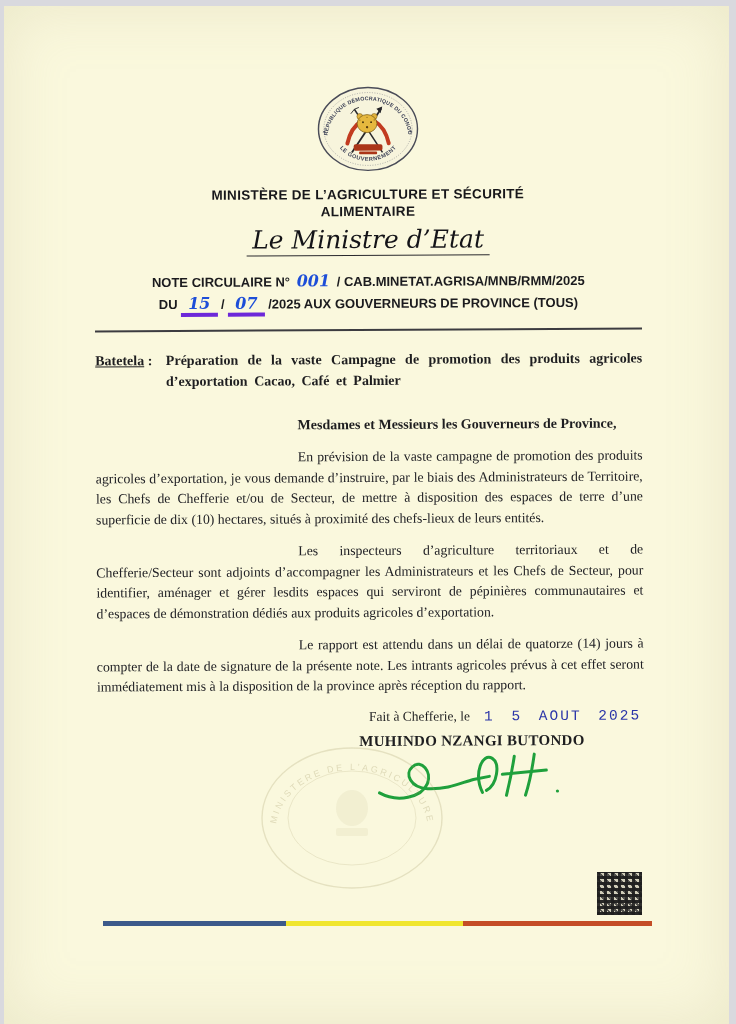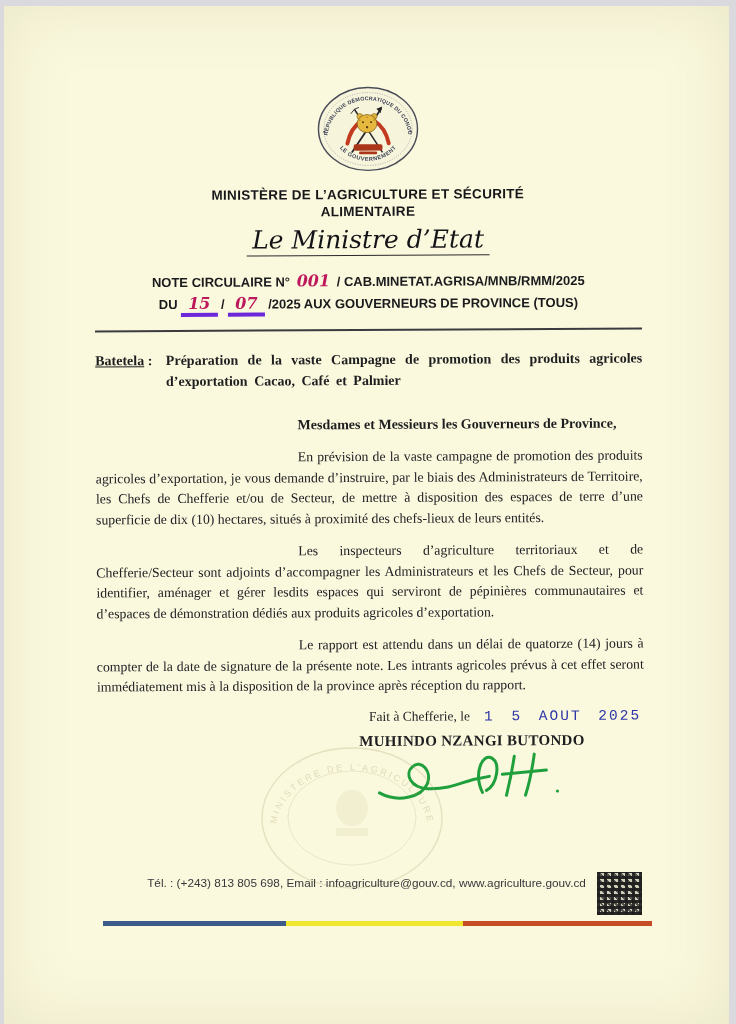--- a/index.html
+++ b/index.html
@@ -34,21 +34,21 @@
   .minister-script span { border-bottom:1.5px solid #2a2a2e; padding:0 6px 1px; }
 
   
   .ref-block {
     margin-top:16px; text-align:center;
     font-family:"Liberation Sans", sans-serif; font-weight:bold;
     font-size:13px; line-height:21px; color:#1b1b1e;
   }
   .ink {
     font-family:"DejaVu Serif", serif; font-style:italic; font-weight:600;
-    color:#be185d; font-size:16px; padding:0 3px;
+    color:#1d4ed8; font-size:16px; padding:0 3px;
   }
   .ink.slot { border-bottom:4px solid #6d28d9; padding:0 7px; }
 
   .rule {
     margin-top:15px; border:none; border-top:2.5px solid #3c3c40; width:100%;
   }
 
   
   .subject { margin-top:19px; display:flex; font-size:14px; line-height:20.5px; }
   .subject-label { font-weight:bold; text-decoration:underline; white-space:nowrap; }
@@ -197,21 +197,20 @@
     <ellipse cx="98" cy="76" rx="64" ry="47" fill="none" stroke="rgba(165,155,105,0.35)" stroke-width="1"></ellipse>
     <path id="wmArc" d="M 22,88 A 76,60 0 1 1 174,88" fill="none"></path>
     <text font-family="Liberation Sans, sans-serif" font-size="9" letter-spacing="2.5" fill="rgba(160,150,100,0.55)">
       <textPath href="#wmArc" startOffset="50%" text-anchor="middle">MINISTERE DE L'AGRICULTURE</textPath>
     </text>
     <ellipse cx="98" cy="66" rx="16" ry="18" fill="rgba(165,155,105,0.18)"></ellipse>
     <rect x="82" y="86" width="32" height="8" rx="2" fill="rgba(165,155,105,0.18)"></rect>
   </svg>
 
   <div class="footer">
-    <div>Tél. : (+243) 813 805 698, Email : infoagriculture@gouv.cd, www.agriculture.gouv.cd</div>
   </div>
   <div class="datamatrix"></div>
   <div class="tricolor">
     <span class="seg1" style="background: rgb(60, 90, 138);"></span>
     <span class="seg2" style="background: rgb(240, 230, 46);"></span>
     <span class="seg3" style="background: rgb(196, 77, 38);"></span>
   </div>
 </div>
 
 </body></html>

